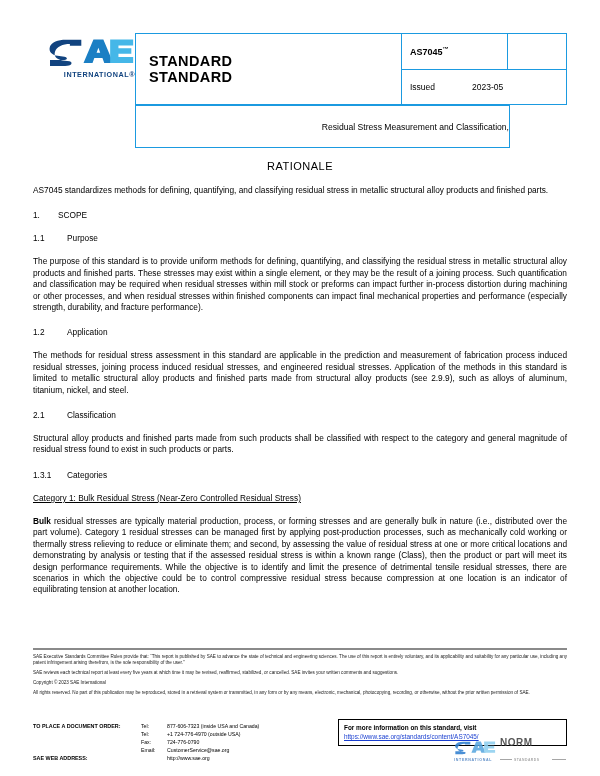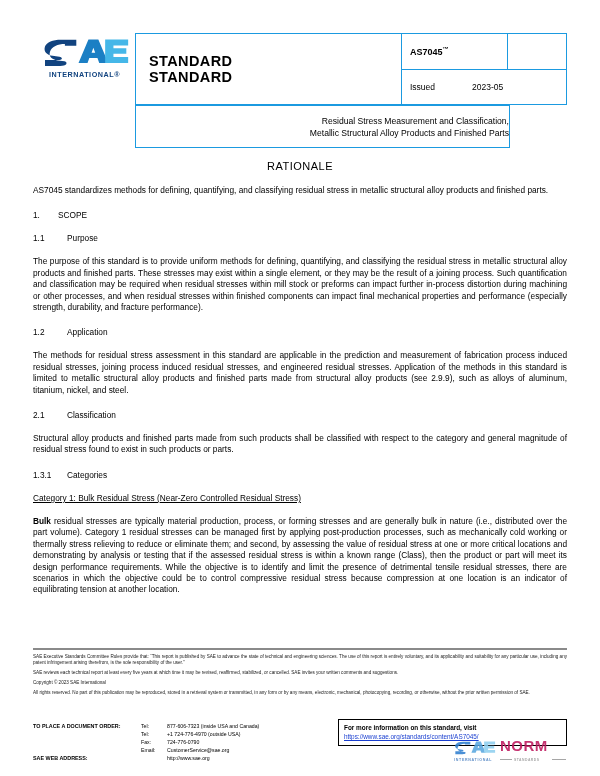--- a/index.html
+++ b/index.html
@@ -26,21 +26,21 @@
   .header {
     position: absolute;
     left: 33px; top: 33px;
     width: 534px; height: 72px;
     display: flex;
   }
   .logo-cell {
     width: 102px;
     display: flex;
     flex-direction: column;
-    align-items: center;
+    align-items: flex-end;
     justify-content: flex-start;
     padding-top: 4px;
   }
   .sae-logo {
     width: 92px;
     height: 30px;
     display: block;
   }
   .sae-intl {
     font-size: 7.2px;
@@ -196,22 +196,22 @@
     width: 140px; height: 34px;
     opacity: 0.88;
     pointer-events: none;
   }
   .wm-sae {
     position: absolute; left: 0; top: 2px;
     width: 44px; height: 19px;
   }
   .wm-norm {
     position: absolute; left: 48px; top: 1px;
-    font-size: 15px; font-weight: bold;
-    color: #be185d;
+    font-size: 10px; font-weight: bold;
+    color: #404040;
     letter-spacing: 0.5px;
     font-family: "Liberation Sans", sans-serif;
   }
   .wm-sub {
     position: absolute; left: 2px; top: 22px;
     font-size: 3.6px; font-weight: bold;
     color: #4a7fc0; letter-spacing: 0.7px;
   }
   .wm-sub2 {
     position: absolute; left: 62px; top: 22px;
@@ -255,21 +255,20 @@
       </tr>
       <tr>
         <td class="cell-issued" colspan="2"><span class="issued-label">Issued</span><span>2023-05</span></td>
       </tr>
     </tbody>
       </table>
   </div>
 
   <div class="title-band">
     <div>Residual Stress Measurement and Classification,</div>
-    <div>Metallic Structural Alloy Products and Finished Parts</div>
   </div>
 
   <div class="body">
 
     <div class="rationale">RATIONALE</div>
     <p class="para">AS7045 standardizes methods for defining, quantifying, and classifying residual stress in metallic structural alloy products and finished parts.</p>
 
     <div class="sec lvl1"><span class="num">1.</span><span>SCOPE</span></div>
 
     <div class="sec"><span class="num">1.1</span><span>Purpose</span></div>

